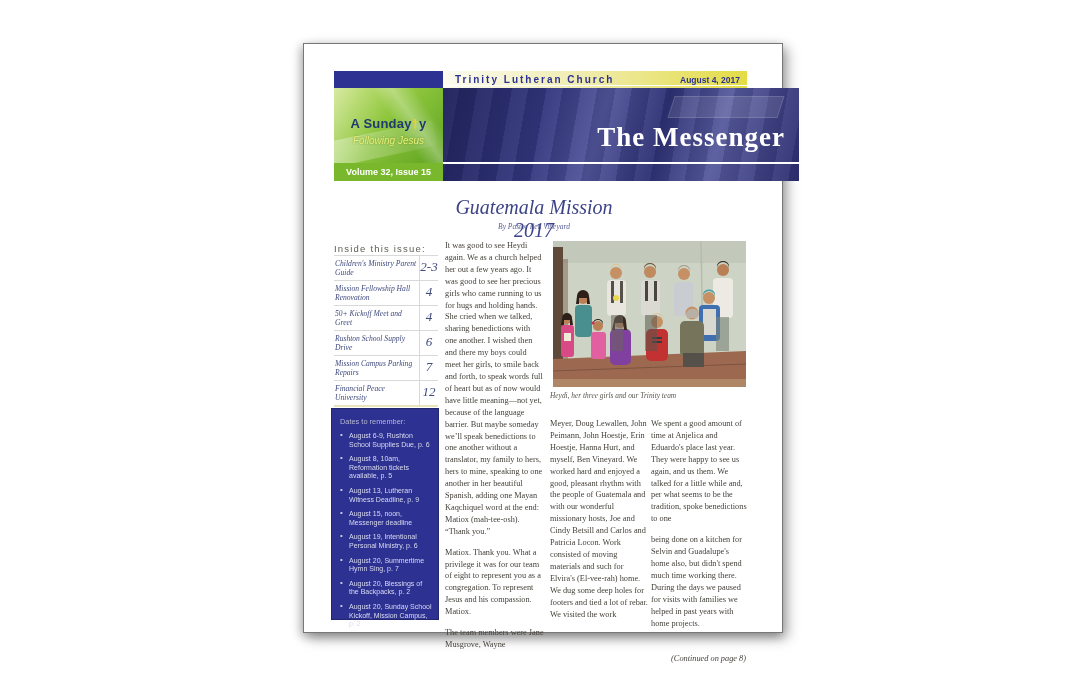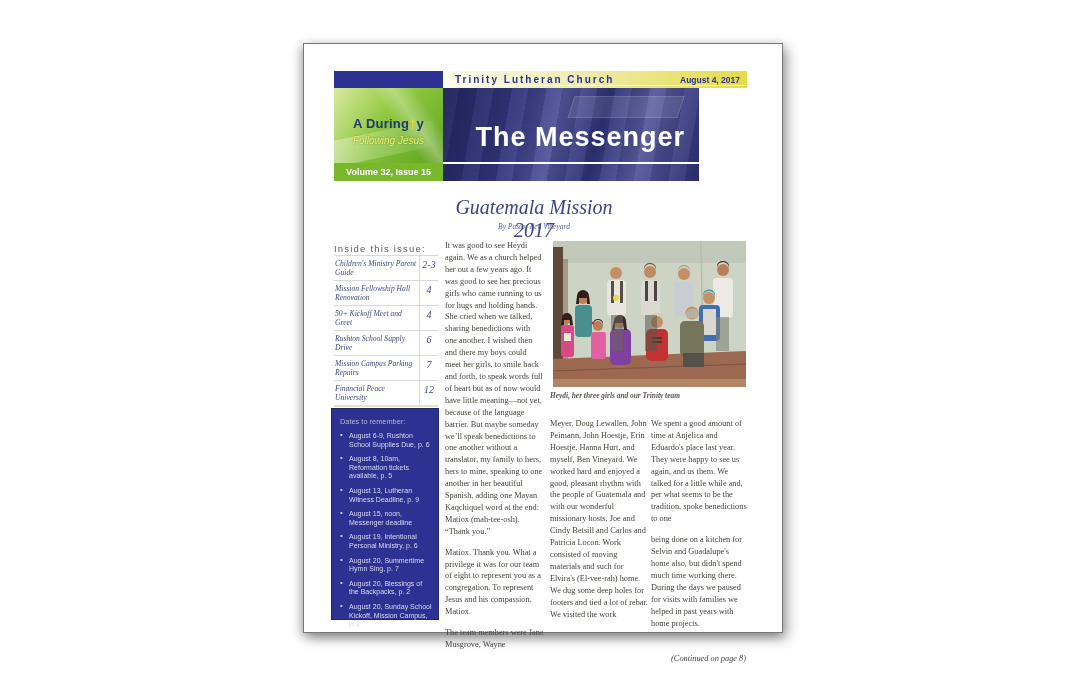--- a/index.html
+++ b/index.html
@@ -30,25 +30,25 @@
   .logo-volume { position:absolute; left:0; top:92px; width:100%; height:18px; background:#79b82d;
       color:#ffffff; font-weight:bold; font-size:9px; text-align:center; line-height:18px; }
 
   .topbar { position:absolute; left:139px; top:27px; width:304px; height:17px;
       background:linear-gradient(90deg, #fcfcf0 0%, #f0ecb0 45%, #e3dc45 100%); }
   .topbar-rule { position:absolute; left:0; bottom:2px; width:100%; height:1px; background:#ffffff; }
   .topbar-church { position:absolute; left:12px; top:3px; font-size:10px; font-weight:bold;
       letter-spacing:2px; color:#2d3192; }
   .topbar-date { position:absolute; right:7px; top:4px; font-size:8.5px; font-weight:bold; color:#2d3192;margin-left:16px; }
 
-  .band { position:absolute; left:139px; top:44px; width:256px; height:93px;
+  .band { position:absolute; left:139px; top:44px; width:356px; height:93px;
       background:
         linear-gradient(105deg, rgba(12,14,55,.55) 0%, rgba(12,14,55,.18) 28%, rgba(255,255,255,.10) 44%, rgba(12,14,55,.28) 60%, rgba(255,255,255,.13) 76%, rgba(18,18,60,.35) 100%),
         repeating-linear-gradient(100deg, rgba(255,255,255,.06) 0 16px, rgba(0,0,20,.10) 16px 34px),
-        #3c3f8d; overflow:hidden; }
+        #3c3f8d; overflow:hidden;font-family:Liberation Serif, serif; }
   .band-book { position:absolute; right:18px; top:8px; width:110px; height:22px;
       background:rgba(255,255,255,.10); border:1px solid rgba(255,255,255,.14); transform:skewX(-18deg); }
   .band-title { position:absolute; right:14px; top:34px; font-size:27px; font-weight:bold;
       color:#ffffff; letter-spacing:1px; }
   .band-rule { position:absolute; left:0; top:74px; width:100%; height:2px; background:#ffffff; }
 
   
   .art-title { position:absolute; left:130px; top:152px; width:200px; text-align:center;
       font-family:"Liberation Serif","DejaVu Serif",serif; font-style:italic;
       font-size:20px; color:#3c4387; }
@@ -61,21 +61,21 @@
       letter-spacing:1.2px; }
   .inside-table { position:absolute; left:30px; top:211px; width:104px;
       border-top:1px solid #d9d9d9; border-bottom:2px solid #e9e2ba; }
   .inside-row { display:flex; border-bottom:1px solid #d9d9d9; min-height:23px; }
   .inside-row:last-child { border-bottom:none; }
   .inside-label { flex:1; padding:3px 2px 3px 1px;
       font-family:"Liberation Serif","DejaVu Serif",serif; font-style:italic;
       font-size:7.6px; line-height:9px; color:#3f4a7e; }
   .inside-num { width:19px; border-left:1px solid #d9d9d9; text-align:center; padding-top:3px;
       font-family:"Liberation Serif","DejaVu Serif",serif; font-style:italic;
-      font-size:10px; color:#3f4a7e; }
+      font-size:13px; color:#3f4a7e; }
 
   .dates-box { position:absolute; left:27px; top:364px; width:108px; height:212px;
       background:#2d3192; border:1px solid #23266e; padding:8px 6px 6px 8px; }
   .dates-head { font-size:7.4px; color:#b4b7d2; margin-bottom:6px; }
   .dates-item { position:relative; padding-left:9px; margin-bottom:6px;
       font-size:7px; line-height:8.6px; color:#d9dbef; }
   .dates-item::before { content:"•"; position:absolute; left:0; top:-1px; color:#cfd2e9; font-size:8px; }
 
   
   .bodycol { position:absolute; font-family:"Liberation Serif","DejaVu Serif",serif;
@@ -83,32 +83,32 @@
   .bodycol p { margin-bottom:9px; }
   .col1 { left:141px; top:196px; width:99px; }
   .col2 { left:246px; top:374px; width:98px; }
   .col3 { left:347px; top:374px; width:97px; }
   .continued { text-align:right; font-style:italic; padding-right:2px; margin-top:24px; }
 
   .photo { position:absolute; left:249px; top:197px; width:193px; height:146px; background:#cdd4c6; }
   .photo svg { display:block; width:100%; height:100%; }
   .caption { position:absolute; left:246px; top:347px; width:196px;
       font-family:"Liberation Serif","DejaVu Serif",serif; font-style:italic;
-      font-size:7.4px; color:#5a564e;font-weight:bold; }
+      font-size:7.4px; color:#5a564e; }
 </style>
 </head>
 <body>
 
 <div class="page">
 
   <div class="logo-col">
     <div class="logo-strip"></div>
     <div class="logo-green">
       <div class="logo-swoosh"></div>
-      <div class="logo-line1"><span>A During</span><span class="logo-cross">†</span><span>y</span></div>
+      <div class="logo-line1"><span>A Sunday</span><span class="logo-cross">†</span><span>y</span></div>
       <div class="logo-line2">Following Jesus</div>
     </div>
     <div class="logo-volume">Volume 32, Issue 15</div>
   </div>
 
   <div class="topbar">
     <div class="topbar-church">Trinity Lutheran Church</div>
     <div class="topbar-date">August 4, 2017</div>
     <div class="topbar-rule"></div>
   </div>

